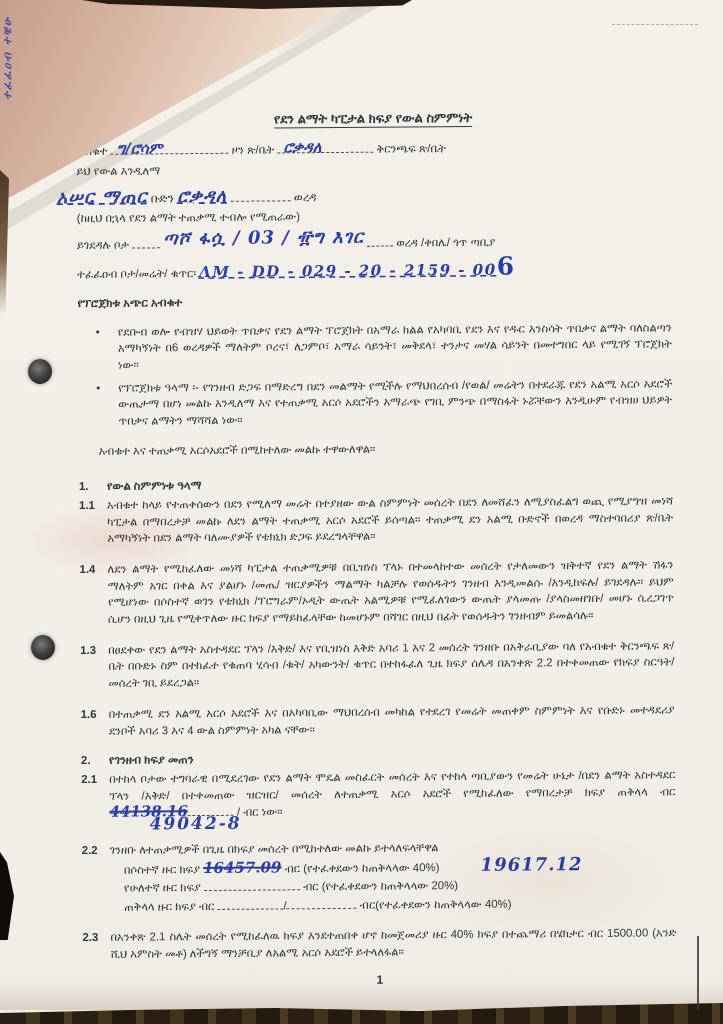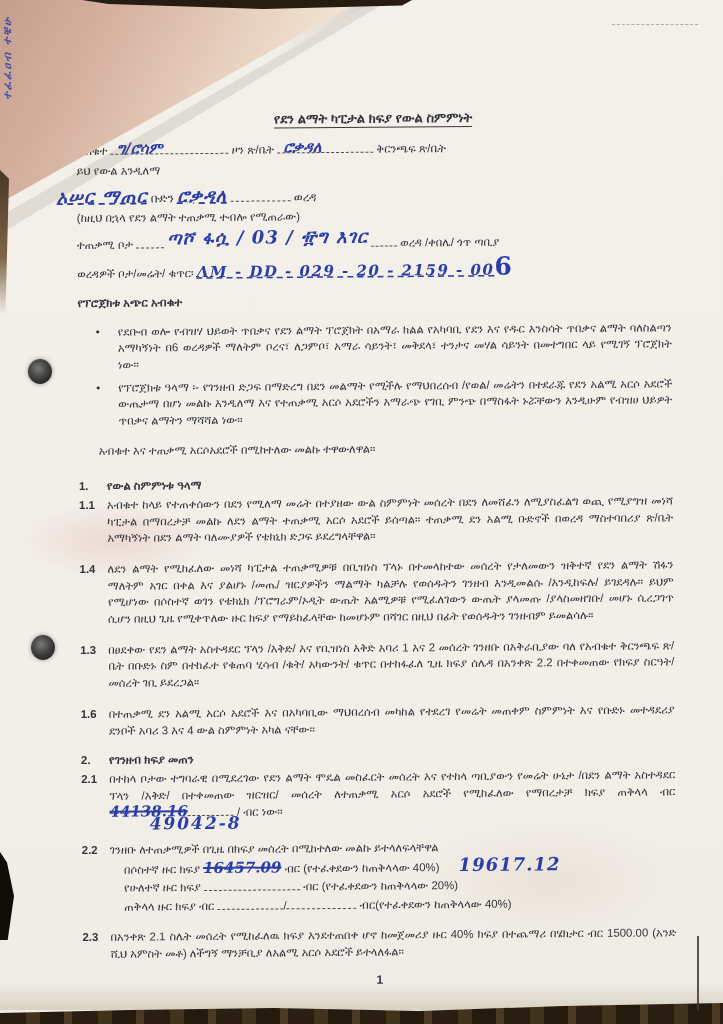--- a/index.html
+++ b/index.html
@@ -85,21 +85,21 @@
   .sec .num.plain{font-weight:bold;}
   .sec .body{flex:1;text-align:justify;}
   .sechead{font-weight:bold;}
 
   .total-wrap{display:inline-block;position:relative;}
   .hw-total{position:absolute;left:40px;top:12px;font-size:17px;letter-spacing:2px;white-space:nowrap;}
 
   .payrows{margin:2px 0 0 14px;}
   .payrow{margin-top:2px;white-space:nowrap;}
   .dots{display:inline-block;border-bottom:1.6px dashed #4c4c52;height:10px;vertical-align:baseline;}
-  .trail{margin-left:16px;}
+  .trail{margin-left:38px;}
 
   .pageno{margin:12px 0 0 0;text-align:center;font-weight:bold;font-size:12px;}
 </style>
 </head>
 <body>
 
 <div class="stage">
   <div class="paper"></div>
   <div class="blotch"></div>
   <div class="blotch2"></div>
@@ -126,29 +126,29 @@
       <span class="hw hw-lg" style="text-decoration:underline dashed">ሮቃዳለ</span>
       <span class="dots" style="width:60px"></span>
       <span>ወረዳ</span>
     </p>
 
     <p class="paren">
       <span>(ከዚህ በኋላ የደን ልማት ተጠቃሚ ተብሎ የሚጠራው)</span>
     </p>
 
     <p class="plantrow">
-      <span>ተጠቃሚ ቦታ</span>
+      <span>ይገደዳሉ ቦታ</span>
       <span class="dots" style="width:28px"></span>
       <span class="hw hw-lg">ጣሾ ፋሷ / 03 / ፹ግ እገር</span>
       <span class="dots" style="width:26px"></span>
       <span>ወረዳ /ቀበሌ/ ጎጥ ጣቢያ</span>
     </p>
 
     <p class="landrow">
-      <span>ወረዳዎች ቦታ/መሬት/ ቁጥር፡</span>
+      <span>ተፈፈዐብ ቦታ/መሬት/ ቁጥር፡</span>
       <span class="hw hw-md" style="text-decoration:underline dashed;letter-spacing:1.5px">ΛΜ - DD - 029 - 20 - 2159 - 00</span><span class="hw big6">6</span>
     </p>
 
     <p class="projhead">
       <span>የፕሮጀክቱ አጭር አብቁተ</span>
     </p>
 
     <div class="bullets">
       <div class="bullet">
         <span class="b">•</span>

